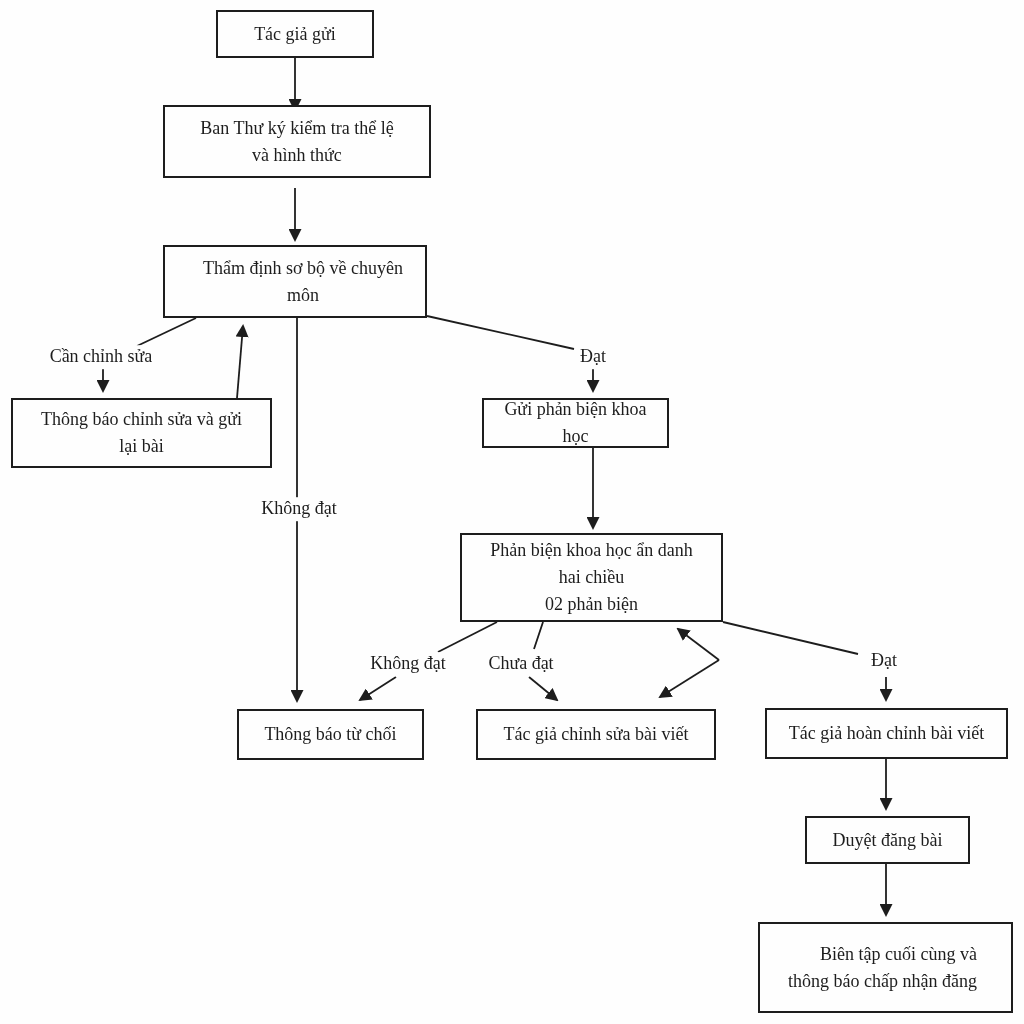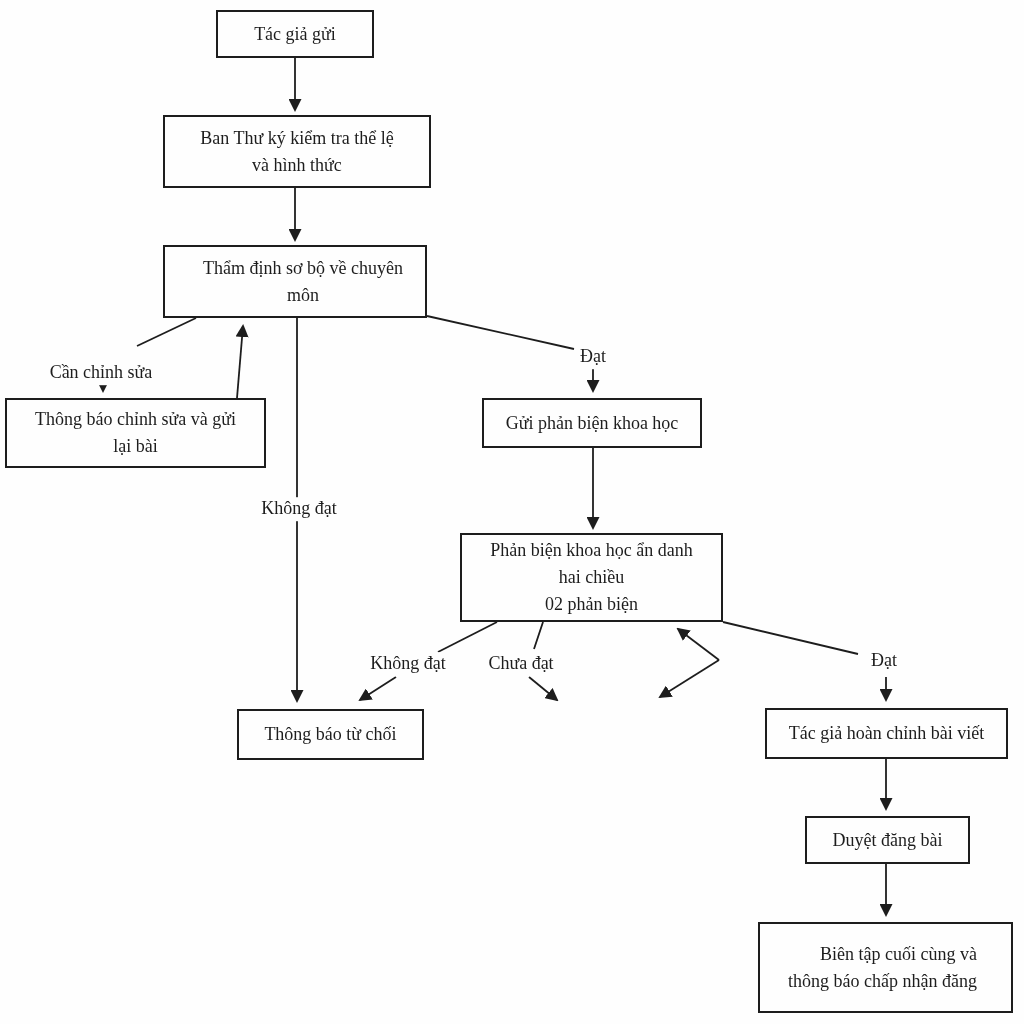--- a/index.html
+++ b/index.html
@@ -82,46 +82,47 @@
       <line x1="719" y1="660" x2="660" y2="697" marker-end="url(#ah)"></line>
       <line x1="723" y1="622" x2="858" y2="654"></line>
       <line x1="886" y1="677" x2="886" y2="700" marker-end="url(#ah)"></line>
       <line x1="886" y1="759" x2="886" y2="809" marker-end="url(#ah)"></line>
       <line x1="886" y1="864" x2="886" y2="915" marker-end="url(#ah)"></line>
     </g>
   </svg>
 
   <div class="node" style="left:216px; top:10px; width:158px; height:48px;">Tác giả gửi</div>
 
-  <div class="node" style="left:163px; top:115px; width:268px; height:73px;">Ban Thư ký kiểm tra thể lệ
+  <div class="node" style="left:163px; top:105px; width:268px; height:73px;">Ban Thư ký kiểm tra thể lệ
 và hình thức</div>
 
   <div class="node" style="left:163px; top:245px; width:264px; height:73px;padding-left:24px;">Thẩm định sơ bộ về chuyên
 môn</div>
 
-  <div class="node" style="left:5px; top:398px; width:261px; height:70px;">Thông báo chỉnh sửa và gửi
+  <div class="node" style="left:11px; top:398px; width:261px; height:70px;">Thông báo chỉnh sửa và gửi
 lại bài</div>
 
-  <div class="node" style="left:482px; top:398px; width:220px; height:50px;">Gửi phản biện khoa học</div>
+  <div class="node" style="left:482px; top:398px; width:187px; height:50px;">Gửi phản biện khoa học</div>
 
   <div class="node" style="left:460px; top:533px; width:263px; height:89px;text-align:center;">Phản biện khoa học ẩn danh
 hai chiều
 02 phản biện</div>
 
   <div class="node" style="left:237px; top:709px; width:187px; height:51px;">Thông báo từ chối</div>
 
+  <div class="node" style="left:476px; top:709px; width:240px; height:51px;">Tác giả chỉnh sửa bài viết</div>
 
   <div class="node" style="left:765px; top:708px; width:243px; height:51px;text-align:center;">Tác giả hoàn chỉnh bài viết</div>
 
   <div class="node" style="left:805px; top:816px; width:165px; height:48px;">Duyệt đăng bài</div>
 
   <div class="node left" style="left:758px; top:922px; width:255px; height:91px;">Biên tập cuối cùng và
 thông báo chấp nhận đăng</div>
 
-  <div class="edge-label" style="left:101px; top:357px;margin-top:16px;">Cần chỉnh sửa</div>
+  <div class="edge-label" style="left:101px; top:357px;">Cần chỉnh sửa</div>
 
   <div class="edge-label" style="left:593px; top:357px;">Đạt</div>
 
   <div class="edge-label" style="left:299px; top:509px;">Không đạt</div>
 
   <div class="edge-label" style="left:408px; top:664px;">Không đạt</div>
 
   <div class="edge-label" style="left:521px; top:664px;">Chưa đạt</div>
 
   <div class="edge-label" style="left:884px; top:661px;">Đạt</div>

